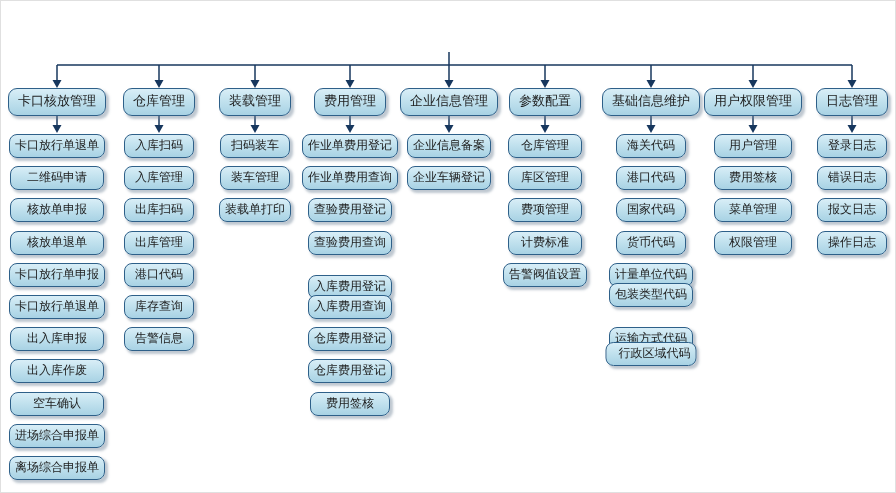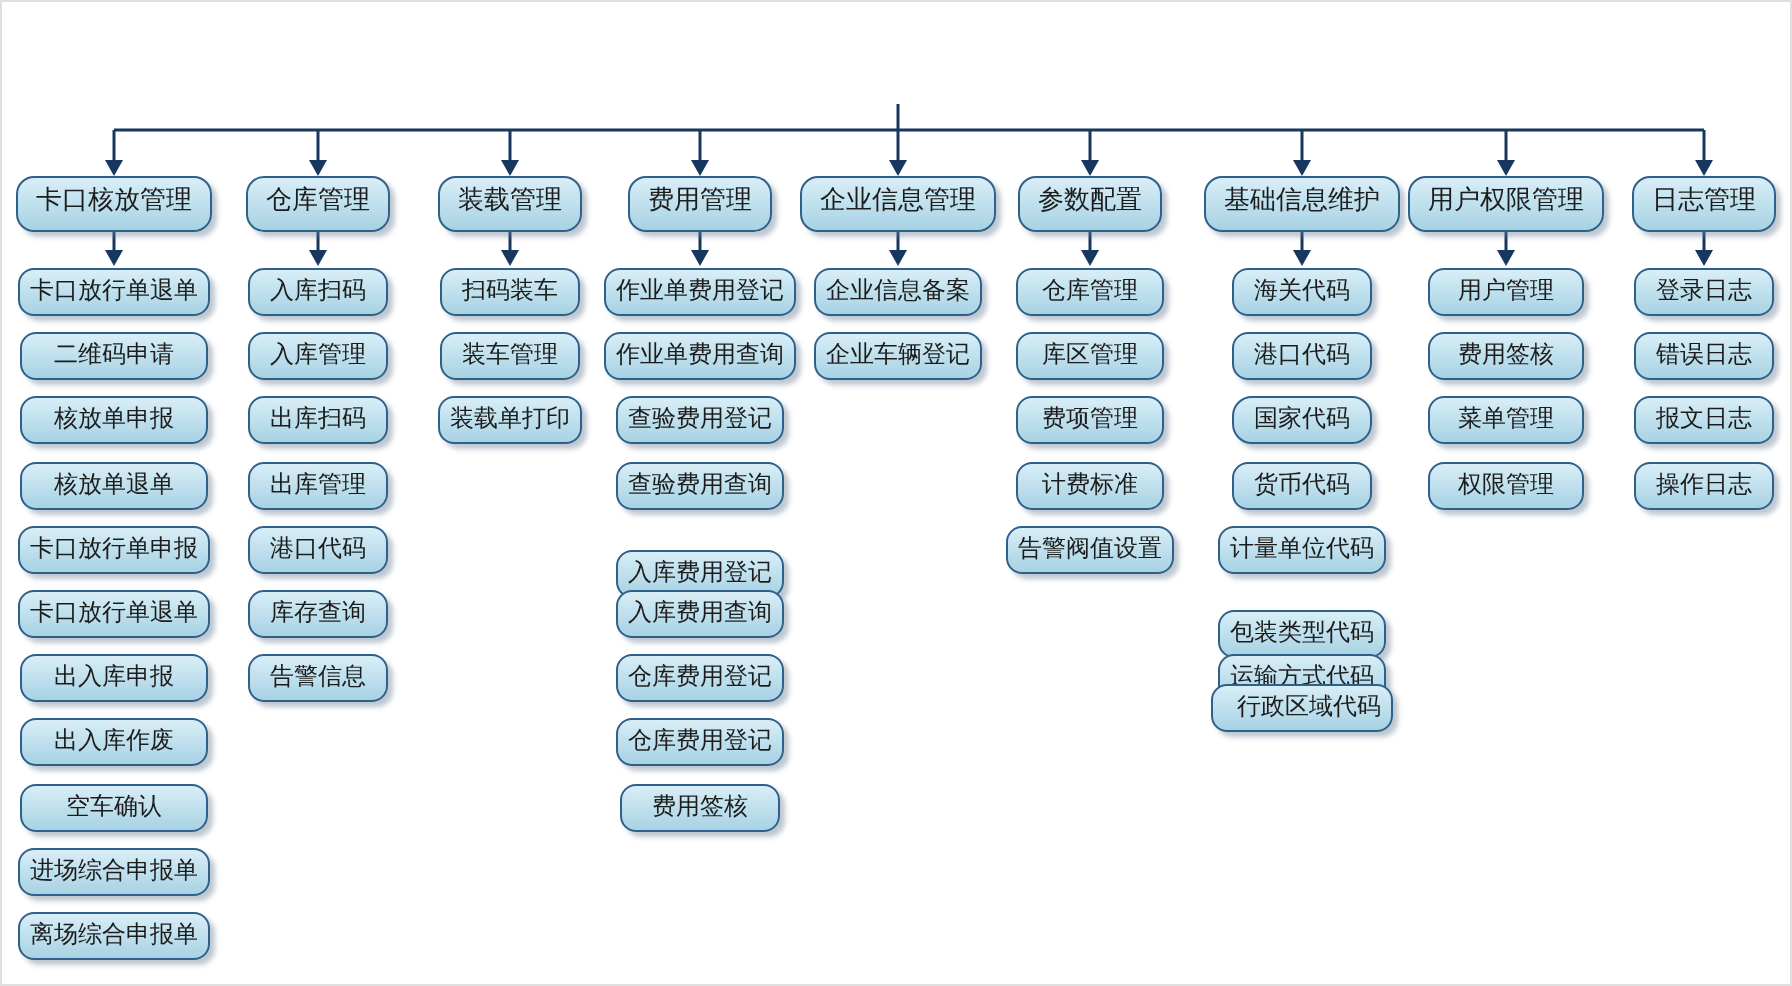--- a/index.html
+++ b/index.html
@@ -117,21 +117,21 @@
       <div class="node item" style="left: 544px; top: 165px; min-width: 74px;">库区管理</div>
       <div class="node item" style="left: 544px; top: 197px; min-width: 74px;">费项管理</div>
       <div class="node item" style="left: 544px; top: 230px; min-width: 74px;">计费标准</div>
       <div class="node item" style="left: 544px; top: 262px; min-width: 74px;">告警阀值设置</div>
       <div class="node header" style="left: 650px; top: 87px;">基础信息维护</div>
       <div class="node item" style="left: 650px; top: 133px; min-width: 70px;">海关代码</div>
       <div class="node item" style="left: 650px; top: 165px; min-width: 70px;">港口代码</div>
       <div class="node item" style="left: 650px; top: 197px; min-width: 70px; border-radius: 10px;">国家代码</div>
       <div class="node item" style="left: 650px; top: 230px; min-width: 70px;">货币代码</div>
       <div class="node item" style="left: 650px; top: 262px; min-width: 70px;">计量单位代码</div>
-      <div class="node item" style="left: 650px; top: 304px; min-width: 70px;">包装类型代码</div>
+      <div class="node item" style="left: 650px; top: 282px; min-width: 70px;">包装类型代码</div>
       <div class="node item" style="left: 650px; top: 326px; min-width: 70px;">运输方式代码</div>
       <div class="node item" style="left: 650px; top: 341px; min-width: 70px; padding-left: 12px;">行政区域代码</div>
       <div class="node header" style="left: 752px; top: 87px;">用户权限管理</div>
       <div class="node item" style="left: 752px; top: 133px; min-width: 78px;">用户管理</div>
       <div class="node item" style="left: 752px; top: 165px; min-width: 78px;">费用签核</div>
       <div class="node item" style="left: 752px; top: 197px; min-width: 78px;">菜单管理</div>
       <div class="node item" style="left: 752px; top: 230px; min-width: 78px;">权限管理</div>
       <div class="node header" style="left: 851px; top: 87px;">日志管理</div>
       <div class="node item" style="left: 851px; top: 133px; min-width: 70px;">登录日志</div>
       <div class="node item" style="left: 851px; top: 165px; min-width: 70px;">错误日志</div>

